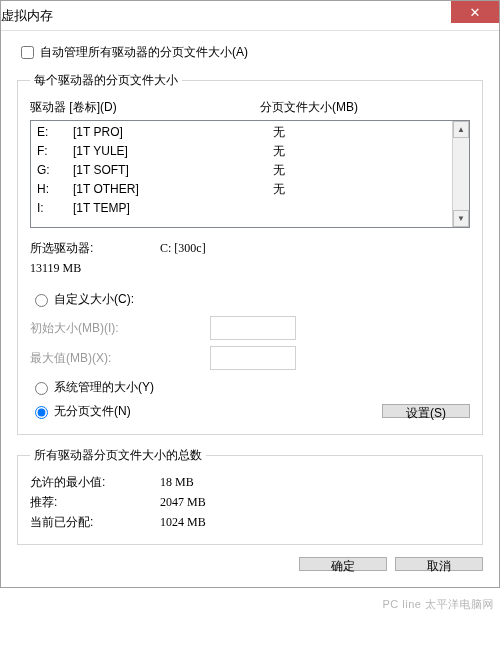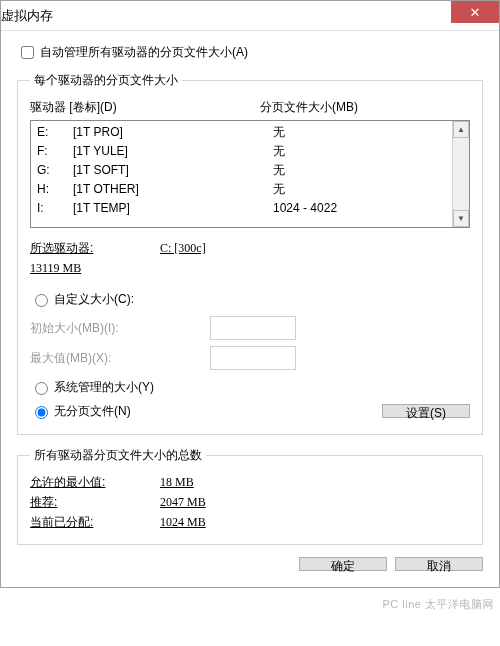--- a/index.html
+++ b/index.html
@@ -99,21 +99,20 @@
     background: #f0f0f0;
     border: 1px solid #c0c0c0;
     display:flex; align-items:center; justify-content:center;
     font-size:8px; color:#555;
     cursor: pointer;
   }
   .sb-track { flex:1; background:#f0f0f0; }
   .kv {
     display: flex;
     line-height: 20px;
-    text-decoration: underline;
   }
   .kv .k { width: 130px; }
   .kv .v { font-family: "Segoe UI", Tahoma; }
   .section-gap { height: 10px; }
   .radio-row {
     display: flex;
     align-items: center;
     line-height: 22px;
   }
   .radio-row input { margin-right: 6px; }
@@ -206,21 +205,20 @@
             <span class="dr-page">无</span>
           </div>
           <div class="list-row">
             <span class="dr-letter">H:</span>
             <span class="dr-label">[1T OTHER]</span>
             <span class="dr-page">无</span>
           </div>
           <div class="list-row">
             <span class="dr-letter">I:</span>
             <span class="dr-label">[1T TEMP]</span>
-            <span class="dr-page">1024 - 4022</span>
           </div>
         </div>
         <div class="scrollbar">
           <div class="sb-btn">▲</div>
           <div class="sb-track"></div>
           <div class="sb-btn">▼</div>
         </div>
       </div>
 
       <div class="section-gap"></div>

